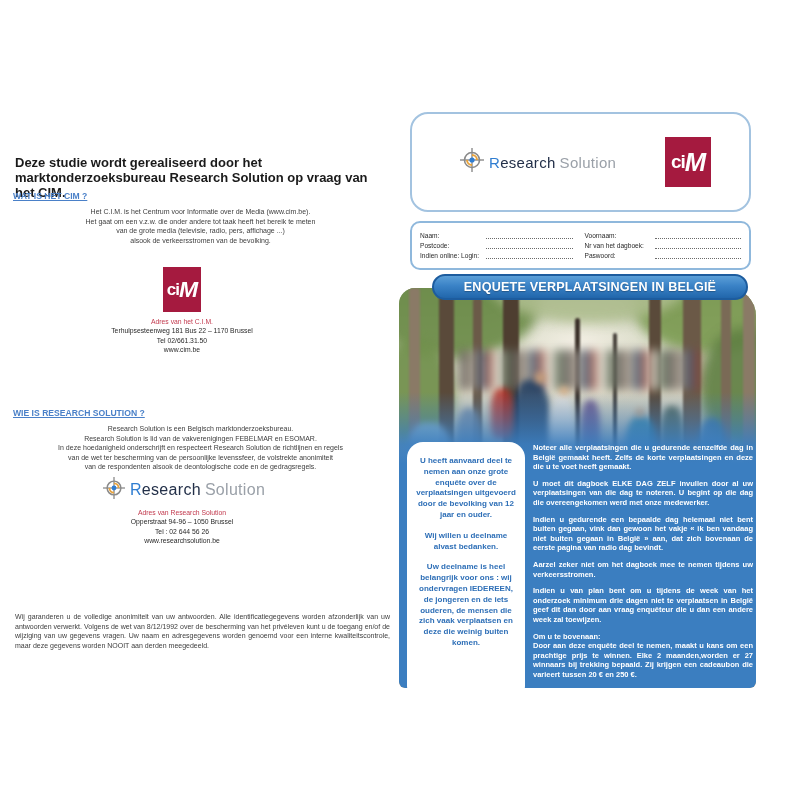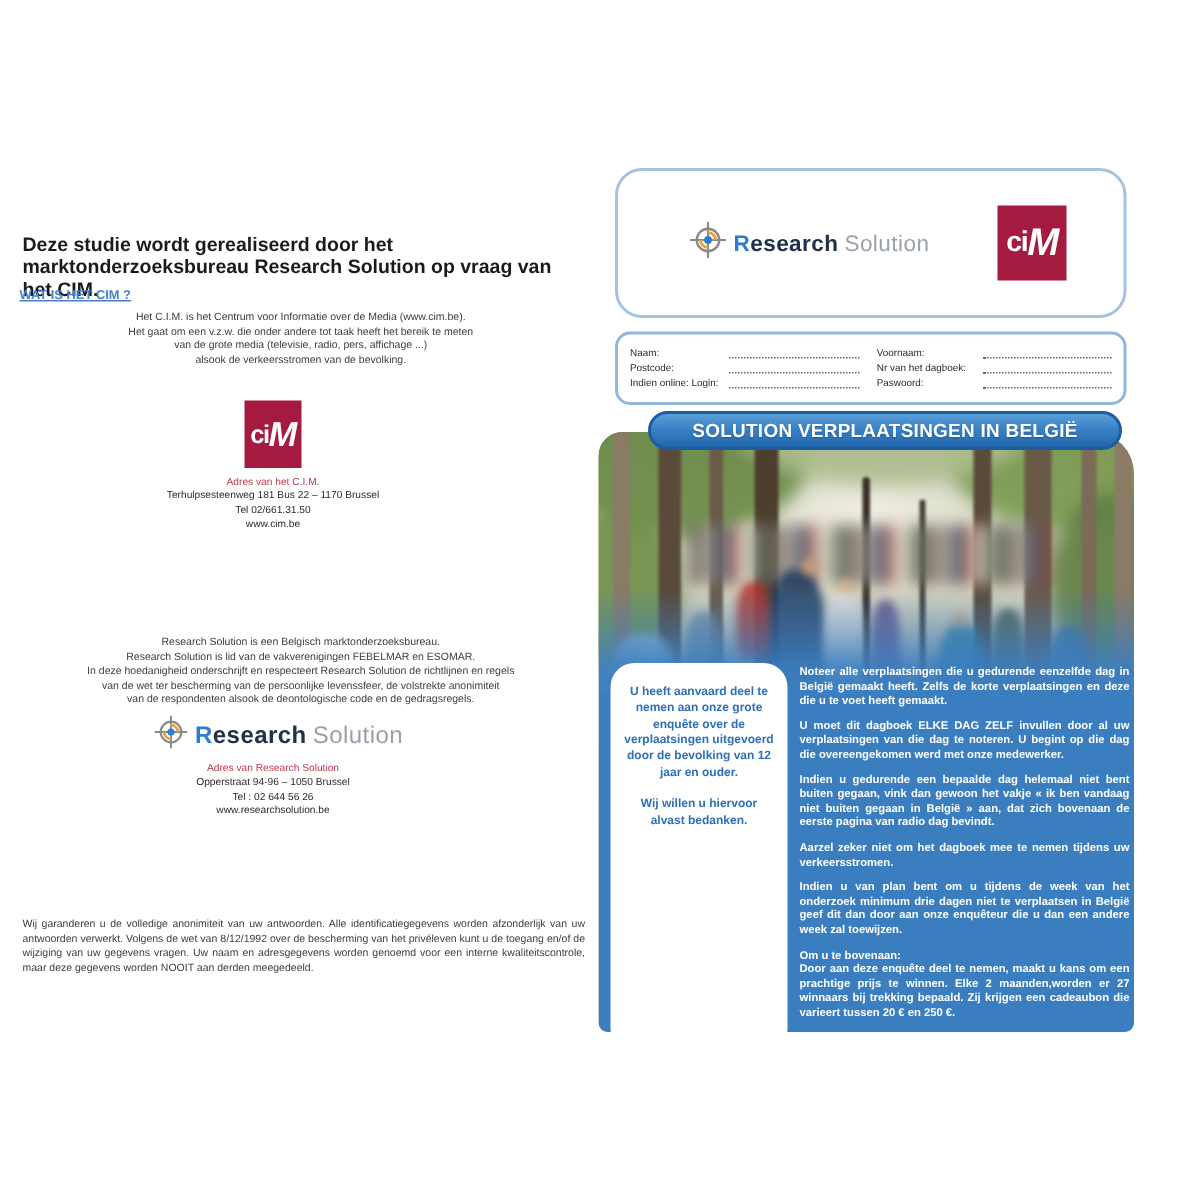--- a/index.html
+++ b/index.html
@@ -21,21 +21,21 @@
   .addr-cim { left:32px; top:317px; }
   .addr-rs  { left:32px; top:508px; }
   .addr-label { color:#c23a4e; }
   .addr-block div { white-space:pre-line; }
 
   .rs-logo { position:absolute; display:flex; align-items:center; gap:5px; }
   .rs-logo-left { left:103px; top:477px; }
   .rs-logo-left .rs-text { font-size:16px; }
   .rs-logo-left svg { width:22px; height:22px; }
   .rs-text { font-weight:bold; color:#233049; letter-spacing:0.3px; }
-  .rs-text .research { display:inline-block; font-weight:bold; }
+  .rs-text .research { display:inline-block; font-weight:normal; }
   .rs-text .research::first-letter { color:#2f7dd1; }
   .rs-text .solution { color:#9aa0a8; font-weight:normal; margin-left:4px; }
 
   .l-footer { position:absolute; left:15px; top:612px; width:375px; font-size:7px; color:#3d3d3d; line-height:9.6px; text-align:justify; }
 
   
   .hdr-box { position:absolute; left:410px; top:112px; width:341px; height:100px; border:2px solid #a3c3e0; border-radius:18px; background:#fff;
       display:flex; align-items:center; justify-content:space-between; padding:0 38px 0 48px; }
   .rs-logo-right { position:static; }
   .rs-logo-right .rs-text { font-size:15px; }
@@ -95,20 +95,21 @@
       <span class="biglet">M</span>
     </div>
 
   <div class="addr-block addr-cim">
     <div class="addr-label">Adres van het C.I.M.</div>
     <div>Terhulpsesteenweg 181 Bus 22 – 1170 Brussel
 Tel  02/661.31.50
 www.cim.be</div>
   </div>
 
+  <div class="l-heading h-rs">WIE IS RESEARCH SOLUTION ?</div>
   <div class="l-body b-rs">Research Solution is een Belgisch marktonderzoeksbureau.
 Research Solution is lid van de vakverenigingen  FEBELMAR en ESOMAR.
 In deze hoedanigheid onderschrijft en respecteert Research Solution de richtlijnen en regels
 van de wet ter bescherming van de persoonlijke levenssfeer, de volstrekte anonimiteit
 van de respondenten alsook de deontologische code en de gedragsregels.</div>
 
   <div class="rs-logo rs-logo-left">
     <span>
       <svg viewBox="0 0 24 24">
         <line x1="12" y1="0" x2="12" y2="24" stroke="#8a8a8a" stroke-width="1.4"></line>
@@ -165,21 +166,21 @@
       <span class="dotted"></span>
     </div>
     <div class="form-row">
       <span class="f-label-l">Indien online: Login:</span>
       <span class="dotted"></span>
       <span class="f-label-r">Paswoord:</span>
       <span class="dotted"></span>
     </div>
   </div>
 
-  <div class="banner">SOLUTION VERPLAATSINGEN IN BELGIË</div>
+  <div class="banner">ENQUETE VERPLAATSINGEN IN BELGIË</div>
 
   <div class="photo">
 
     <div class="ph foliage" style="left:-30px; top:-35px; width:170px; height:105px; background:#6a8a46;"></div>
     <div class="ph foliage" style="left:235px; top:-30px; width:150px; height:95px; background:#7a9a50;"></div>
     <div class="ph foliage" style="left:90px; top:-45px; width:200px; height:80px; background:#aebd8e;"></div>
     <div class="ph foliage" style="left:300px; top:40px; width:90px; height:120px; background:#5f7f42;"></div>
     <div class="ph foliage" style="left:-25px; top:50px; width:80px; height:110px; background:#6f8f4a;"></div>
 
     <div class="ph trunk" style="left:10px; top:0; width:11px; height:210px; background:#8a7a66;"></div>
@@ -206,26 +207,27 @@
     <div class="ph fig" style="left:300px; top:130px; width:26px; height:62px; background:#3a6f9e;"></div>
     <div class="ph fig" style="left:135px; top:84px; width:12px; height:12px; border-radius:50%; background:#caa27c;"></div>
     <div class="ph fig" style="left:160px; top:98px; width:10px; height:10px; border-radius:50%; background:#d9ae84;"></div>
     <div class="ph fig" style="left:236px; top:120px; width:10px; height:10px; border-radius:50%; background:#caa27c;"></div>
 
     <div class="blue-overlay"></div>
   </div>
 
   <div class="intro-box">
     <p>U heeft aanvaard deel te nemen aan onze grote enquête over de verplaatsingen uitgevoerd door de bevolking van 12 jaar en ouder.</p>
-    <p>Wij willen u hiervoor alvast bedanken.</p>
+    <p>Wij willen u deelname alvast bedanken.</p>
+    <p>Uw deelname is heel belangrijk voor ons : wij ondervragen IEDEREEN, de jongeren en de iets ouderen, de mensen die zich vaak verplaatsen en deze die weinig buiten komen.</p>
   </div>
 
   <div class="r-text">
     <p>Noteer alle verplaatsingen die u gedurende eenzelfde dag in België gemaakt heeft. Zelfs de korte verplaatsingen en deze die u te voet heeft gemaakt.</p>
     <p>U moet dit dagboek ELKE DAG ZELF invullen door al uw verplaatsingen van die dag te noteren. U begint op die dag die overeengekomen werd met onze medewerker.</p>
     <p>Indien u gedurende een bepaalde dag helemaal niet bent buiten gegaan, vink dan gewoon het vakje « ik ben vandaag niet buiten gegaan in België » aan, dat zich bovenaan de eerste pagina van radio dag bevindt.</p>
     <p>Aarzel zeker niet om het dagboek mee te nemen tijdens uw verkeersstromen.</p>
-    <p>Indien u van plan bent om u tijdens de week van het onderzoek minimum drie dagen niet te verplaatsen in België geef dit dan door aan onze enquêteur die u dan een andere week zal toewijzen.</p>
+    <p>Indien u van plan bent om u tijdens de week van het onderzoek minimum drie dagen niet te verplaatsen in België geef dit dan door aan vraag enquêteur die u dan een andere week zal toewijzen.</p>
     <p class="thanks-title">Om u te bovenaan:</p>
     <p>Door aan deze enquête deel te nemen, maakt u kans om een prachtige prijs te winnen. Elke 2 maanden,worden er 27 winnaars bij trekking bepaald. Zij krijgen een cadeaubon die varieert tussen 20 € en 250 €.</p>
   </div>
 
 </div>
 
 </body></html>

